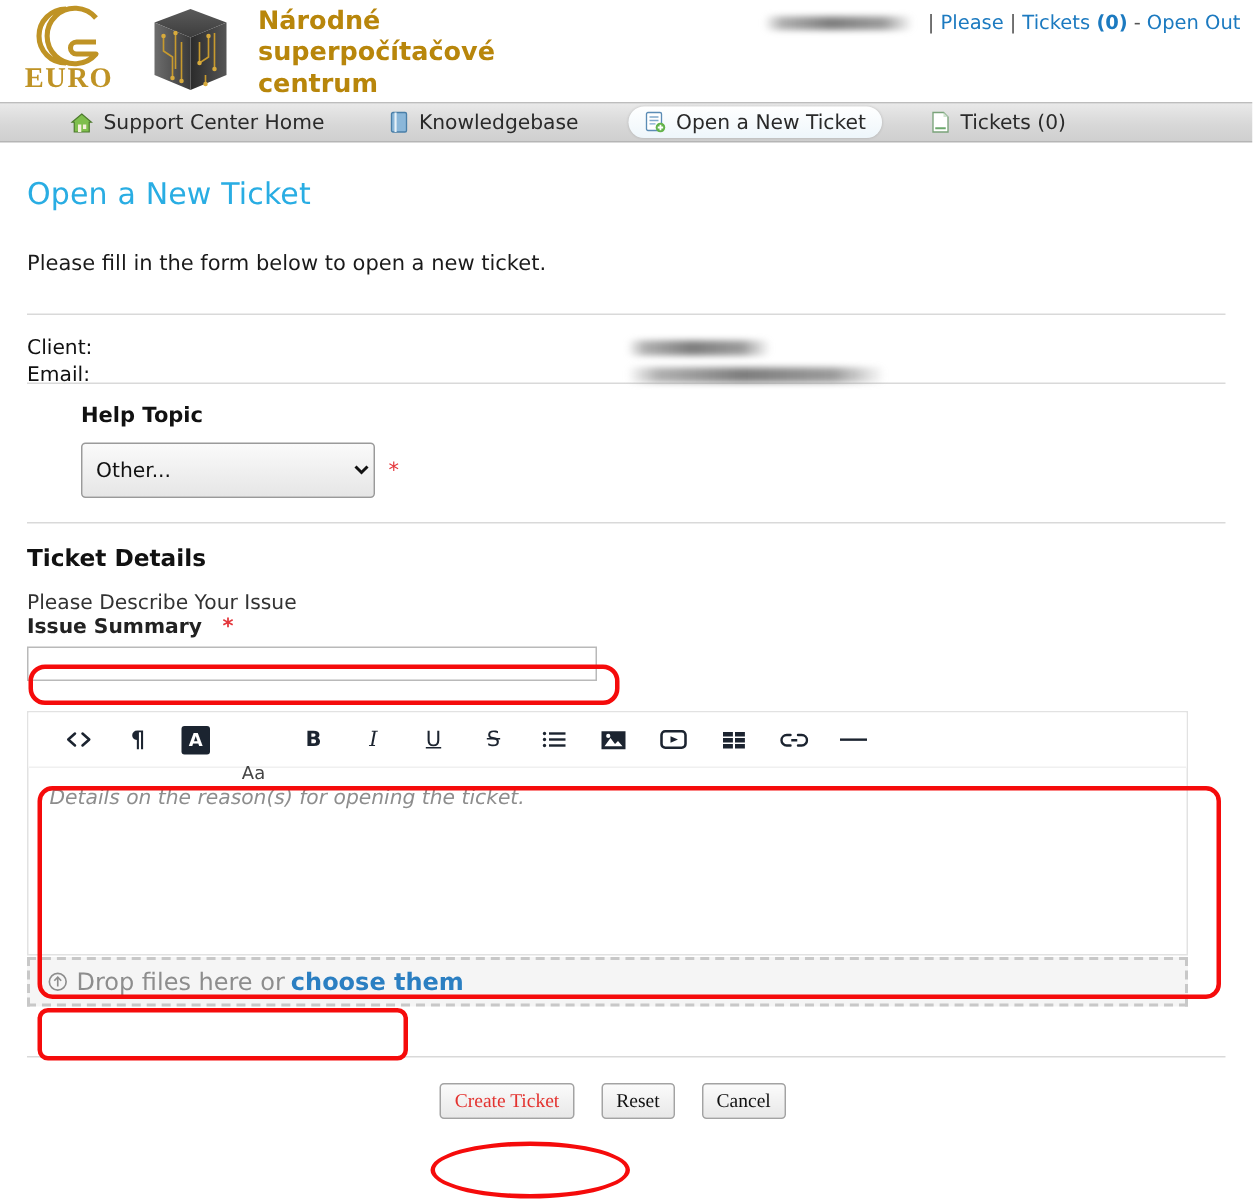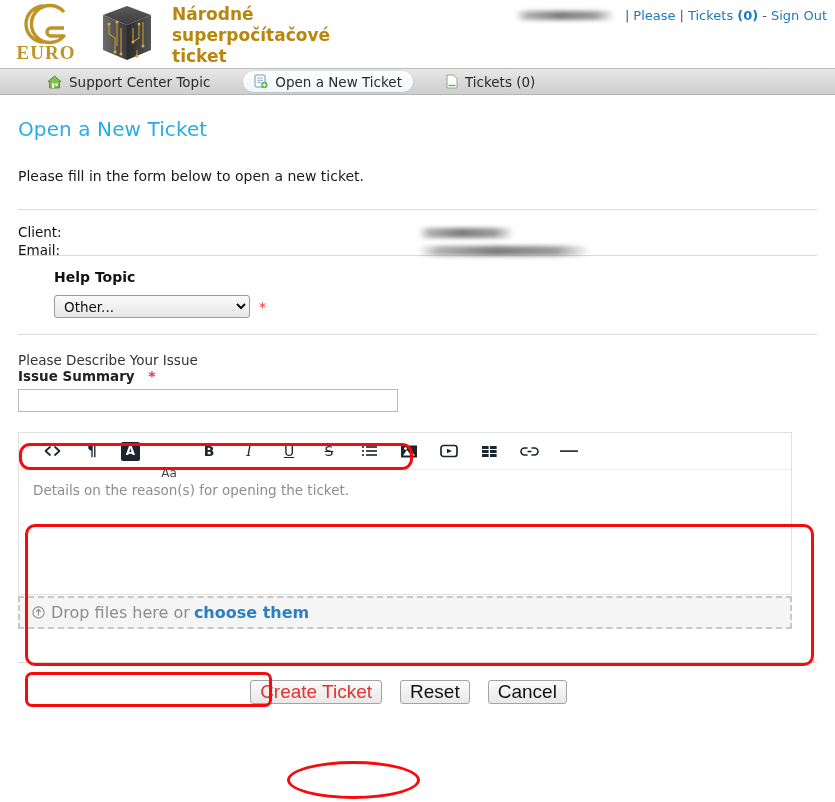--- a/index.html
+++ b/index.html
@@ -179,21 +179,21 @@
   #help-topic-block { padding: 13px 0 16px 0; margin-left: 36px; }
   .section-label {
     font-weight: bold;
     font-size: 14px;
     color: #111;
     margin-bottom: 10px;
   }
   .select-row { display: flex; align-items: center; }
   select#help-topic-select {
     width: 196px;
-    height: 23px;
+    height: 37px;
     font-size: 13.5px;
     font-family: "DejaVu Sans", "Liberation Sans", sans-serif;
     border: 1px solid #9a9a9a;
     border-radius: 3px;
     background: linear-gradient(180deg,#fafafa 0%, #e6e6e6 100%);
     padding-left: 5px;
     color: #111;
   }
   .req {
     color: #e4373c;
@@ -204,21 +204,21 @@
   
   #ticket-details { padding-top: 14px; }
   #td-heading {
     font-weight: bold;
     font-size: 15.5px;
     color: #111;
   }
   #td-sub {
     font-size: 13.5px;
     color: #333;
-    margin-top: 3px;
+    margin-top: 13px;
   }
   #issue-summary-label {
     font-weight: bold;
     font-size: 13.5px;
   }
   #issue-summary-input {
     display: block;
     margin-top: 5px;
     width: 370px;
     height: 19px;
@@ -264,20 +264,21 @@
     height: 19px;
     font-weight: bold;
     font-size: 12px;
   }
   #editor-body {
     height: 124px;
     padding: 12px 14px;
     font-size: 13.5px;
     color: #8d8d8d;
     box-sizing: border-box;
+    font-style: italic;
   }
 
   
   #dropzone {
     margin-top: 1px;
     width: 774px;
     height: 33px;
     box-sizing: border-box;
     border: 2px dashed #c8c8c8;
     background: #f5f5f5;
@@ -309,22 +310,22 @@
     margin-top: 17px;
     display: flex;
     justify-content: center;
     align-items: center;
     position: relative;
   }
   .btn {
     height: 24px;
     min-width: 44px;
     padding: 0 9px;
-    font-size: 19px;
-    font-family: Liberation Sans, sans-serif;
+    font-size: 13px;
+    font-family: Liberation Serif, serif;
     border: 1px solid #a3a3a3;
     border-radius: 3px;
     background: linear-gradient(180deg,#fbfbfb 0%,#e8e8e8 100%);
     color: #111;
     cursor: pointer;
     margin-right: 18px;
     box-sizing: border-box;
   }
   #btn-create { color: #e3322f; }
 
@@ -412,47 +413,56 @@
           <circle cx="21" cy="20" r="1.5"></circle>
             <circle cx="25" cy="52" r="1.5"></circle>
           <circle cx="37" cy="40" r="1.5"></circle>
             <circle cx="43" cy="22" r="1.5"></circle>
           <circle cx="47" cy="44" r="1.5"></circle>
             <circle cx="41" cy="54" r="1.5"></circle>
         </g>
       </svg>
     </div>
 
-    <div id="brand-title">Národné superpočítačové ticket</div>
+    <div id="brand-title">Národné superpočítačové centrum</div>
   </div>
 
   <div id="user-bar">
     <span id="user-redacted" class="redacted"></span>
     <span class="sep">|</span>
     <a class="lnk">Please</a>
     <span class="sep">|</span>
     <a class="lnk"><span>Tickets</span>&nbsp;<b>(0)</b></a>
     <span class="sep">-</span>
-    <a class="lnk">Sign Out</a>
+    <a class="lnk">Open Out</a>
   </div>
 </div>
 
 <div id="nav">
 
   <div class="tab">
     <span class="ticon">
       <svg width="15" height="14" viewBox="0 0 15 14">
         <polygon points="7.5,1 14,6.5 12.5,6.5 12.5,13 2.5,13 2.5,6.5 1,6.5" fill="#7fbf4d" stroke="#4d7a2e" stroke-width="0.8"></polygon>
         <rect x="5" y="8" width="2.2" height="5" fill="#f5f0dc"></rect>
         <rect x="8.3" y="8" width="2.2" height="3" fill="#f5f0dc"></rect>
       </svg>
     </span>
-    <span>Support Center Topic</span>
-  </div>
-
+    <span>Support Center Home</span>
+  </div>
+
+  <div class="tab">
+    <span class="ticon">
+      <svg width="12" height="15" viewBox="0 0 12 15">
+        <rect x="1" y="1" width="10" height="13" rx="1" fill="#8bb7d9" stroke="#4a7fa8" stroke-width="0.9"></rect>
+        <rect x="3" y="1" width="1.4" height="13" fill="#e8f2f8"></rect>
+      </svg>
+    </span>
+    <span>Knowledgebase</span>
+  </div>
 
   <div class="tab active">
     <span class="ticon">
       <svg width="14" height="15" viewBox="0 0 14 15">
         <rect x="1" y="1" width="10" height="12" rx="1" fill="#ffffff" stroke="#5b8cb5" stroke-width="0.9"></rect>
         <line x1="3" y1="4" x2="9" y2="4" stroke="#7fa9cb" stroke-width="0.9"></line>
         <line x1="3" y1="6.3" x2="9" y2="6.3" stroke="#7fa9cb" stroke-width="0.9"></line>
         <line x1="3" y1="8.6" x2="7" y2="8.6" stroke="#7fa9cb" stroke-width="0.9"></line>
         <circle cx="10.3" cy="11" r="3.2" fill="#62b34a"></circle>
         <line x1="10.3" y1="9.2" x2="10.3" y2="12.8" stroke="#fff" stroke-width="1.2"></line>
@@ -504,20 +514,21 @@
       <select id="help-topic-select">
         <option>Other...</option>
       </select>
       <span class="req">*</span>
     </div>
   </div>
 
   <div class="rule" id="rule-3"></div>
 
   <div id="ticket-details">
+    <div id="td-heading">Ticket Details</div>
     <div id="td-sub">Please Describe Your Issue</div>
 
     <div id="issue-summary-label">
       <span>Issue Summary</span>
       <span class="req">*</span>
     </div>
 
     <input id="issue-summary-input" type="text" value="" style="">
 
     <div id="editor">

